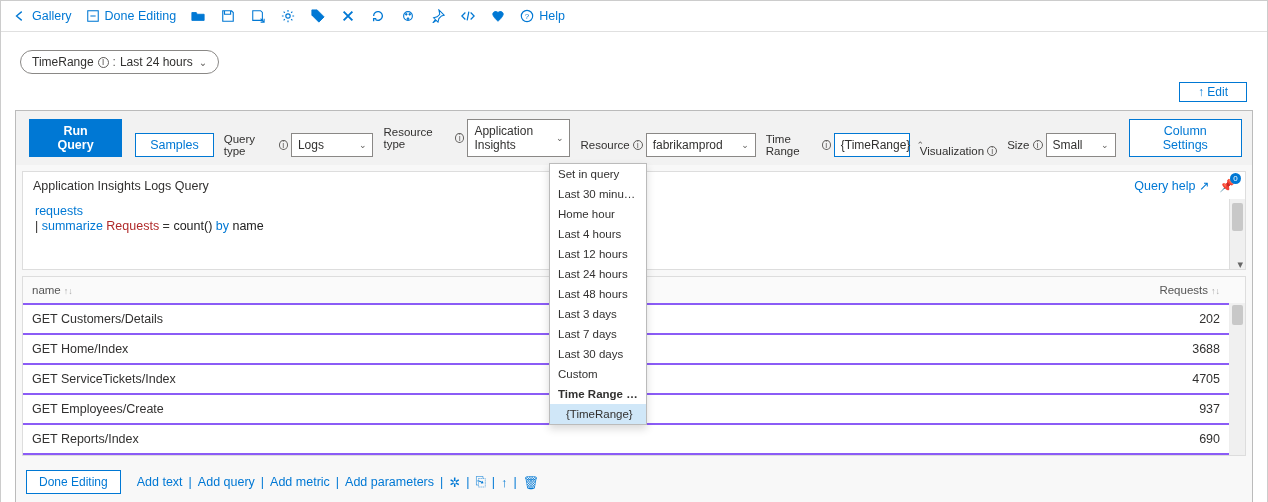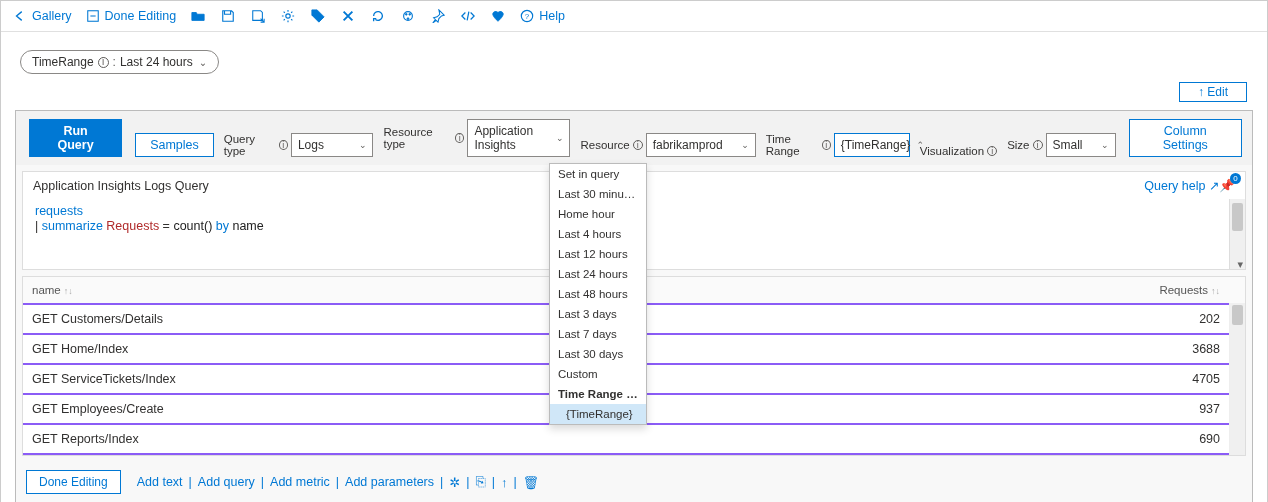--- a/index.html
+++ b/index.html
@@ -40,21 +40,21 @@
 .chev2.up::before { content:"⌃"; }
 .chev2.down::before { content:"⌄"; }
 
 .dropdown { position:absolute; top: 52px; left: 533px; width: 98px; background:#fff; border:1px solid #bbb; box-shadow: 0 4px 8px rgba(0,0,0,0.15); z-index:10; font-size:11.5px;}
 .dropdown .di { padding: 4px 8px; cursor:pointer; white-space:nowrap; overflow:hidden; text-overflow:ellipsis;}
 .dropdown .di.bold { font-weight:600;}
 .dropdown .di.sel-item { background:#d0e7f8; padding-left: 16px;}
 
 .panel-mid { background:#fff; margin:6px; border:1px solid #ddd;}
 .panel-mid-head { display:flex; justify-content:space-between; align-items:center; padding:6px 10px; font-size:12.5px;}
-.qhelp { display:flex; align-items:flex-start; color:#0078d4; cursor:pointer;margin-left:15px;}
+.qhelp { display:flex; align-items:flex-start; gap:10px; color:#0078d4; cursor:pointer;margin-left:15px;}
 .code { font-family: Consolas, monospace; font-size:12.5px; padding: 4px 12px 2px; white-space:pre; position:relative;}
 .code .k-table { color:#0078d4;}
 .code .k-op { color:#0078d4;}
 .code .k-col { color:#b02a2a;}
 .code .k-fn { color:#222;}
 .scroll-area { position:relative; height:70px;}
 .scroll-stub { position:absolute; right:0; top:0; bottom:0; width:16px; background:#f0f0f0; border-left:1px solid #ddd;}
 .scroll-stub .thumb{ position:absolute; top:4px; left:2px; right:2px; height:28px; background:#c8c8c8; border-radius:2px;}
 .down-arrow { position:absolute; right:2px; bottom:-2px; font-size:11px; color:#666;}
 

